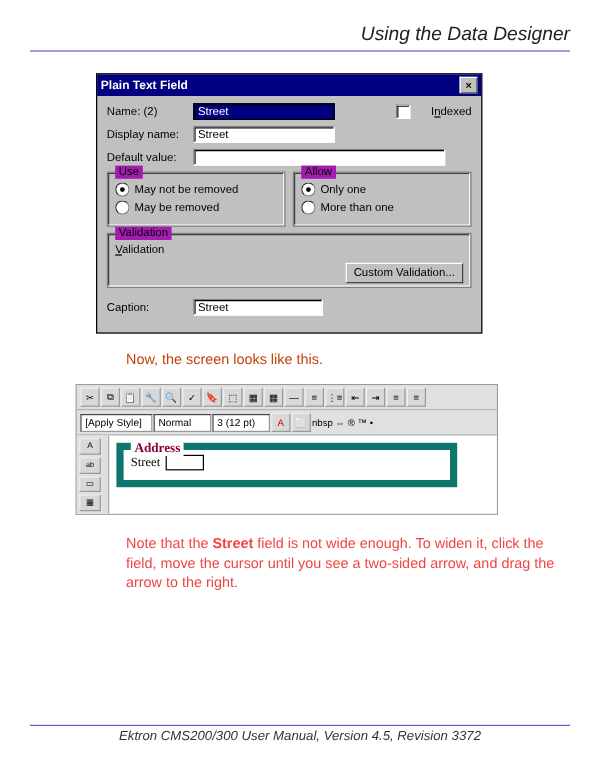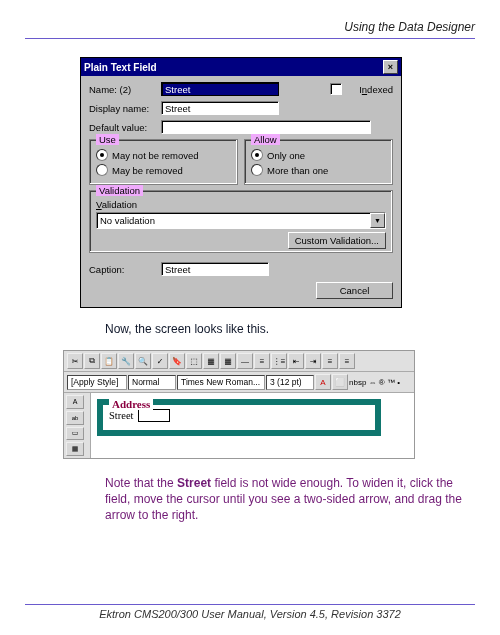--- a/index.html
+++ b/index.html
@@ -15,21 +15,21 @@
   }
   .page {
     padding: 20px 25px 15px 25px;
     box-sizing: border-box;
     height: 100%;
     position: relative;
   }
   .header-right {
     text-align: right;
     font-style: italic;
-    font-size: 12px;
+    font-size: 16px;
     color: #222;
     margin-bottom: 4px;
   }
   .hrule {
     border: none;
     border-top: 1.5px solid #6a5acd;
     margin: 0 0 18px 0;
   }
   .dialog {
     width: 320px;
@@ -123,21 +123,21 @@
     border: 1px solid #808080;
     box-shadow: inset -1px -1px 0 #fff, inset 1px 1px 0 #404040;
     padding: 8px 6px 6px 6px;
     position: relative;
     margin-bottom: 5px;
   }
   .fieldset .legend {
     position: absolute;
     top: -6px;
     left: 6px;
-    background: #f0abfc;
+    background: #a21caf;
     padding: 0 3px;
     font-size: 9.5px;
   }
   .fs-row { display:flex; gap:6px; }
   .fs-col { flex: 1; }
   .win-btn {
     background: #c0c0c0;
     border: 1px solid #fff;
     border-right-color: #404040;
     border-bottom-color: #404040;
@@ -167,21 +167,21 @@
     border:1px solid #fff;
     border-right-color:#404040;
     border-bottom-color:#404040;
     display:flex;align-items:center;justify-content:center;
     font-size:7px;
   }
   .body-text {
     font-family: Arial;
     font-size: 12px;
     margin: 14px 0 14px 80px;
-    color: #0f172a;
+    color: #c2410c;
   }
   .editor-shot {
     width: 350px;
     margin-left: 38px;
     border: 1px solid #999;
     background: #e6e6e6;
     font-family: "MS Sans Serif", Tahoma, sans-serif;
     font-size: 9px;
   }
   .toolbar {
@@ -265,21 +265,21 @@
     border:1px solid #000;
     width:30px;
     height:11px;
     background:#fff;
   }
   .note {
     font-family: Arial;
     font-size: 12px;
     margin: 16px 8px 12px 80px;
     line-height: 1.35;
-    color:#701a75;
+    color:#ef4444;
   }
   .footer {
     position:absolute;
     bottom: 15px;
     left: 25px;
     right: 25px;
   }
   .footer hr {
     border:none;
     border-top:1.5px solid #6a5acd;
@@ -349,38 +349,33 @@
             <span class="dot"></span>
             <span>More than one</span>
           </div>
         </div>
       </div>
 
       <div class="fs-row">
         <div class="fieldset" style="flex:1">
           <span class="legend">Validation</span>
           <div style="font-size:9.5px;margin-bottom:2px;"><span class="underline-accel">V</span>alidation</div>
-          <div class="select">
-            <span>No validation</span>
-            <span class="arrow">▼</span>
-          </div>
           <div style="height:6px"></div>
           <div style="text-align:right">
             <span class="win-btn" style="padding:2px 6px;">Custom Validation...</span>
           </div>
         </div>
       </div>
 
       <div class="row" style="margin-top:4px;">
         <label class="field-label">Caption:</label>
         <div class="winbox" style="width:108px">Street</div>
       </div>
 
       <div class="dlg-buttons">
-        <span class="win-btn">Cancel</span>
       </div>
     </div>
   </div>
 
   <div class="body-text">Now, the screen looks like this.</div>
 
   <div class="editor-shot">
     <div class="toolbar">
       <span class="tb-btn">✂</span>
       <span class="tb-btn">⧉</span>
@@ -396,21 +391,20 @@
       <span class="tb-btn">≡</span>
       <span class="tb-btn">⋮≡</span>
       <span class="tb-btn">⇤</span>
       <span class="tb-btn">⇥</span>
       <span class="tb-btn">≡</span>
       <span class="tb-btn">≡</span>
     </div>
     <div class="toolbar">
       <span class="tb-combo" style="width:52px">[Apply Style]</span>
       <span class="tb-combo" style="width:40px">Normal</span>
-      <span class="tb-combo" style="width:80px">Times New Roman...</span>
       <span class="tb-combo" style="width:40px">3 (12 pt)</span>
       <span class="tb-btn" style="color:#c00">A</span>
       <span class="tb-btn">⬜</span>
       <span style="font-size:8px;white-space:nowrap">nbsp ⇔ ® ™ •</span>
     </div>
     <div class="editor-content">
       <div class="palette">
         <span class="p-btn">A</span>
         <span class="p-btn" style="font-size:6px">ab</span>
         <span class="p-btn">▭</span>

